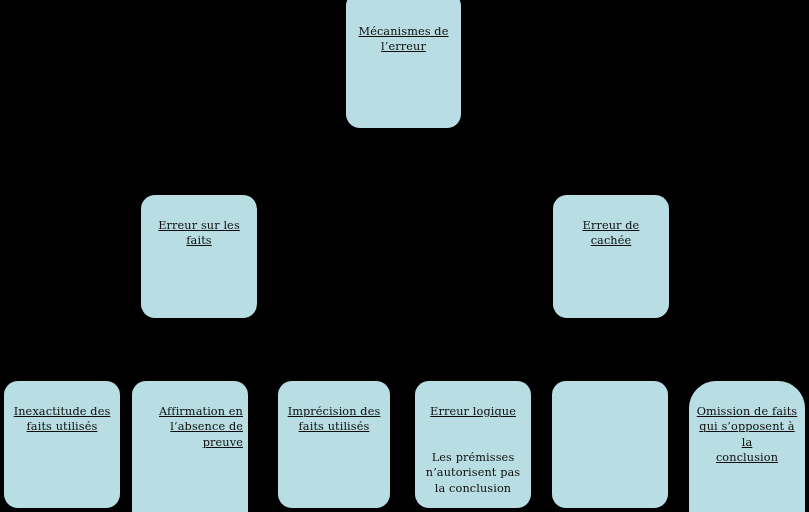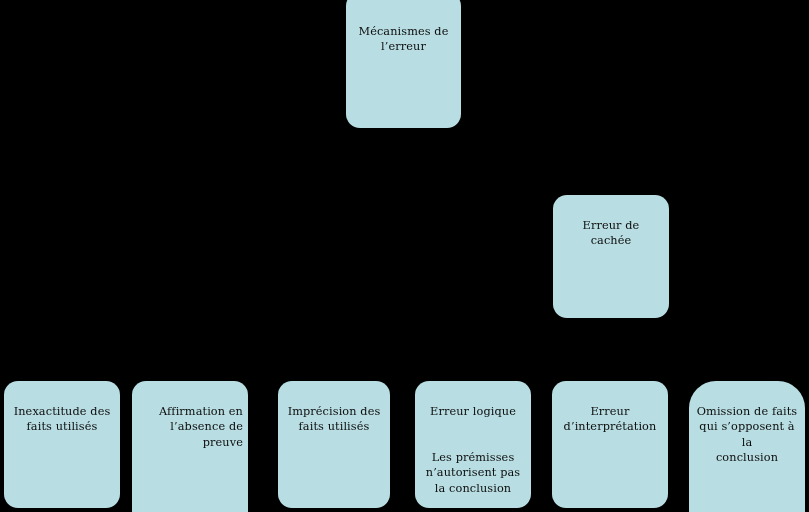--- a/index.html
+++ b/index.html
@@ -23,33 +23,37 @@
     color: #0d0d0d;
     text-align: center;
     font-size: 11.3px;
     line-height: 15.5px;
     padding-top: 7px;
     padding-left: 5px;
     padding-right: 5px;
     white-space: pre-line;
     letter-spacing: 0.1px;
   }
-  .node .label { display: block; }
+  .node .label { display: block; text-decoration: underline; }
   .node .sublabel { display: block; margin-top: 15px; }
 </style>
 </head>
 <body>
 
 <div id="canvas">
 
   <div class="node" style="left:346px; top:-8px; width:115px; height:136px; padding-top:16px;">
     <span class="label">Mécanismes de
 l’erreur</span>
   </div>
 
+  <div class="node" style="left:141px; top:195px; width:116px; height:123px;">
+    <span class="label">Erreur sur les
+faits</span>
+  </div>
 
   <div class="node" style="left:553px; top:195px; width:116px; height:123px;">
     <span class="label">Erreur de
 cachée</span>
   </div>
 
   <div class="node" style="left:4px; top:381px; width:116px; height:127px;">
     <span class="label">Inexactitude des
 faits utilisés</span>
   </div>
@@ -66,22 +70,20 @@
   </div>
 
   <div class="node" style="left:415px; top:381px; width:116px; height:127px;">
     <span class="label">Erreur logique</span>
     <span class="sublabel">Les prémisses
 n’autorisent pas
 la conclusion</span>
   </div>
 
   <div class="node" style="left:552px; top:381px; width:116px; height:127px;">
-    <span class="label">Erreur
-d’interprétation</span>
   </div>
 
   <div class="node" style="left:689px; top:381px; width:116px; height:157px;border-radius:27px;">
     <span class="label">Omission de faits
 qui s’opposent à la
 conclusion</span>
   </div>
 
 </div>
 

